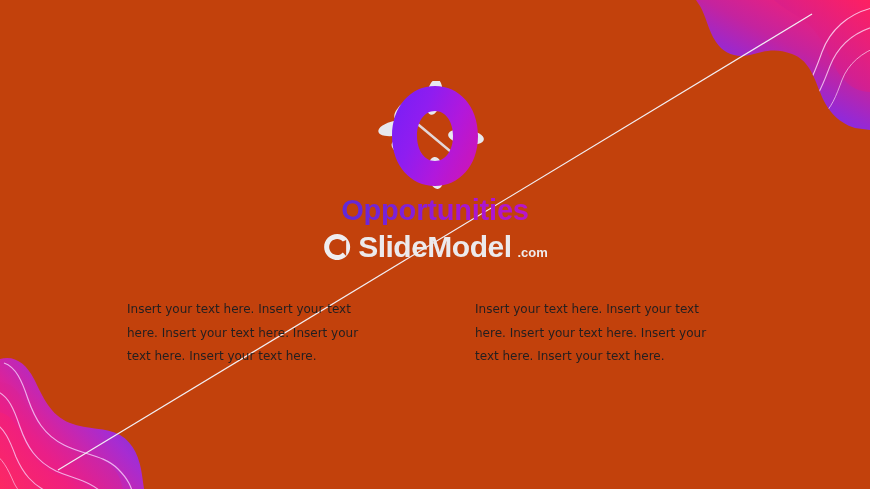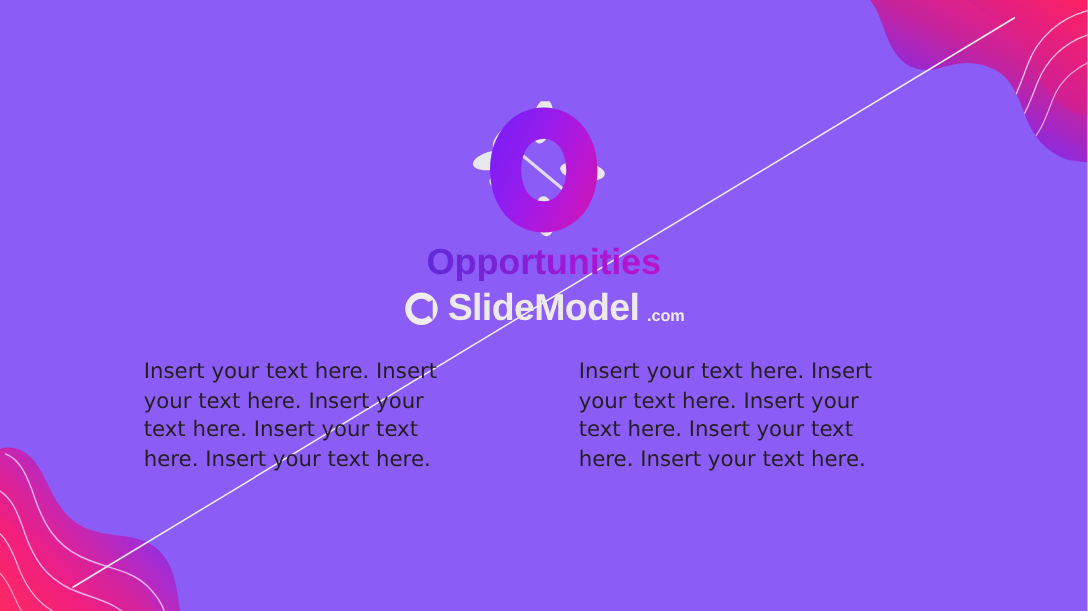--- a/index.html
+++ b/index.html
@@ -10,21 +10,21 @@
   body {
     width: 870px;
     height: 489px;
     font-family: "Liberation Sans", sans-serif;
     overflow: hidden;
   }
   .slide {
     position: relative;
     width: 870px;
     height: 489px;
-    background: #8b5cf6;
+    background: #c2410c;
     overflow: hidden;
   }
 
   
   .blob-layer {
     position: absolute;
     inset: 0;
     pointer-events: none;
   }
   .blob-svg {
@@ -130,22 +130,22 @@
     left: 115px;
     top: 286px;
     width: 640px;
     display: flex;
     gap: 91px;
   }
   .body-col {
     width: 257px;
   }
   .body-text {
-    margin: 0;
-    font-size: 17px;
+    margin: 12px;
+    font-size: 12px;
     line-height: 23.5px;
     color: #231f20;
     font-family: "DejaVu Sans", sans-serif;
   }
 </style>
 </head>
 <body>
 
 <div class="slide">
 

